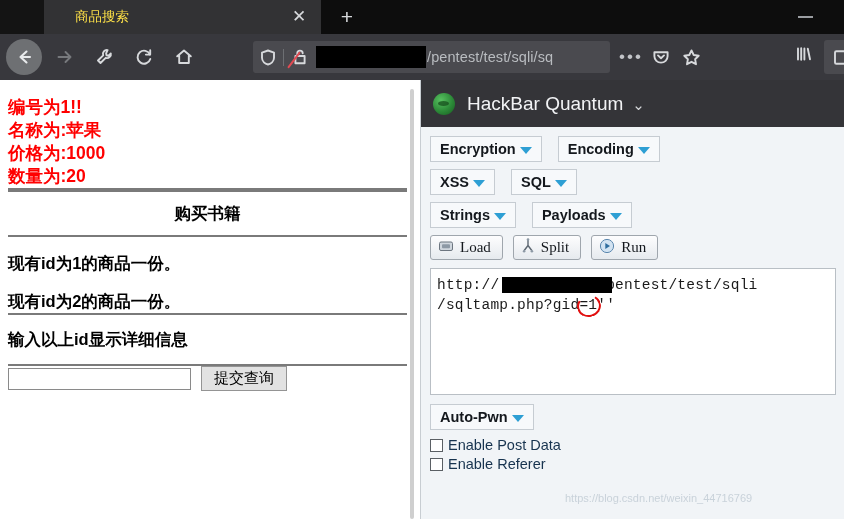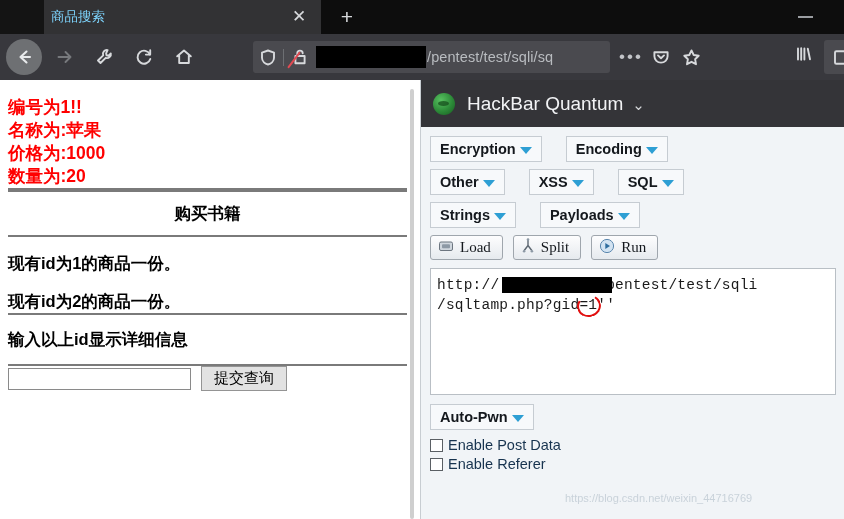--- a/index.html
+++ b/index.html
@@ -19,21 +19,21 @@
   .tabstrip-edge {
     position: absolute; left: 0; top: 0; width: 44px; height: 34px;
     background: #141414;
   }
   .tab {
     position: absolute; left: 44px; top: 0; width: 277px; height: 34px;
     background: #323234;
     display: flex; align-items: center;
   }
   .tab-title {
-    margin-left: 7px; color: #7dd3fc; font-size: 13.5px;
+    margin-left: 31px; color: #fde047; font-size: 13.5px;
     white-space: nowrap; overflow: hidden;
   }
   .tab-close {
     position: absolute; right: 12px; top: 7px;
     width: 20px; height: 20px; color: #d6d8db;
     font-size: 17px; line-height: 20px; text-align: center;
   }
   .newtab {
     position: absolute; left: 333px; top: 4px; width: 28px; height: 26px;
     color: #d6d8db; font-size: 21px; line-height: 26px; text-align: center;
@@ -180,21 +180,21 @@
     background: #17501d; opacity: .75;
   }
   .hb-title {
     color: #f2f3f5; font-size: 19px; margin-left: 12px; font-weight: 400;
   }
   .hb-caret {
     color: #d7d9dc; font-size: 15px; margin-left: 9px; margin-top: 3px;
   }
 
   .hb-body { padding: 9px 0 0 9px; }
-  .btnrow { display: flex; gap: 24px; margin-bottom: 7px; }
+  .btnrow { display: flex; gap: 16px; margin-bottom: 7px; }
   .hbbtn {
     background: #f7f9fb; border: 1px solid #c6ccd2;
     height: 26px; padding: 0 9px;
     display: flex; align-items: center; gap: 4px;
     font-size: 14.5px; font-weight: 700; color: #14181d;
     font-family: "Liberation Sans", "DejaVu Sans", sans-serif;
   }
   .tri {
     width: 0; height: 0; border-left: 6px solid transparent;
     border-right: 6px solid transparent; border-top: 7px solid #2e9fd4;
@@ -392,24 +392,20 @@
             <span class="tri"></span>
           </div>
           <div class="hbbtn">
             <span>Encoding</span>
             <span class="tri"></span>
           </div>
         </div>
 
         <div class="btnrow">
           <div class="hbbtn">
-            <span>Other</span>
-            <span class="tri"></span>
-          </div>
-          <div class="hbbtn">
             <span>XSS</span>
             <span class="tri"></span>
           </div>
           <div class="hbbtn">
             <span>SQL</span>
             <span class="tri"></span>
           </div>
         </div>
 
         <div class="btnrow">

